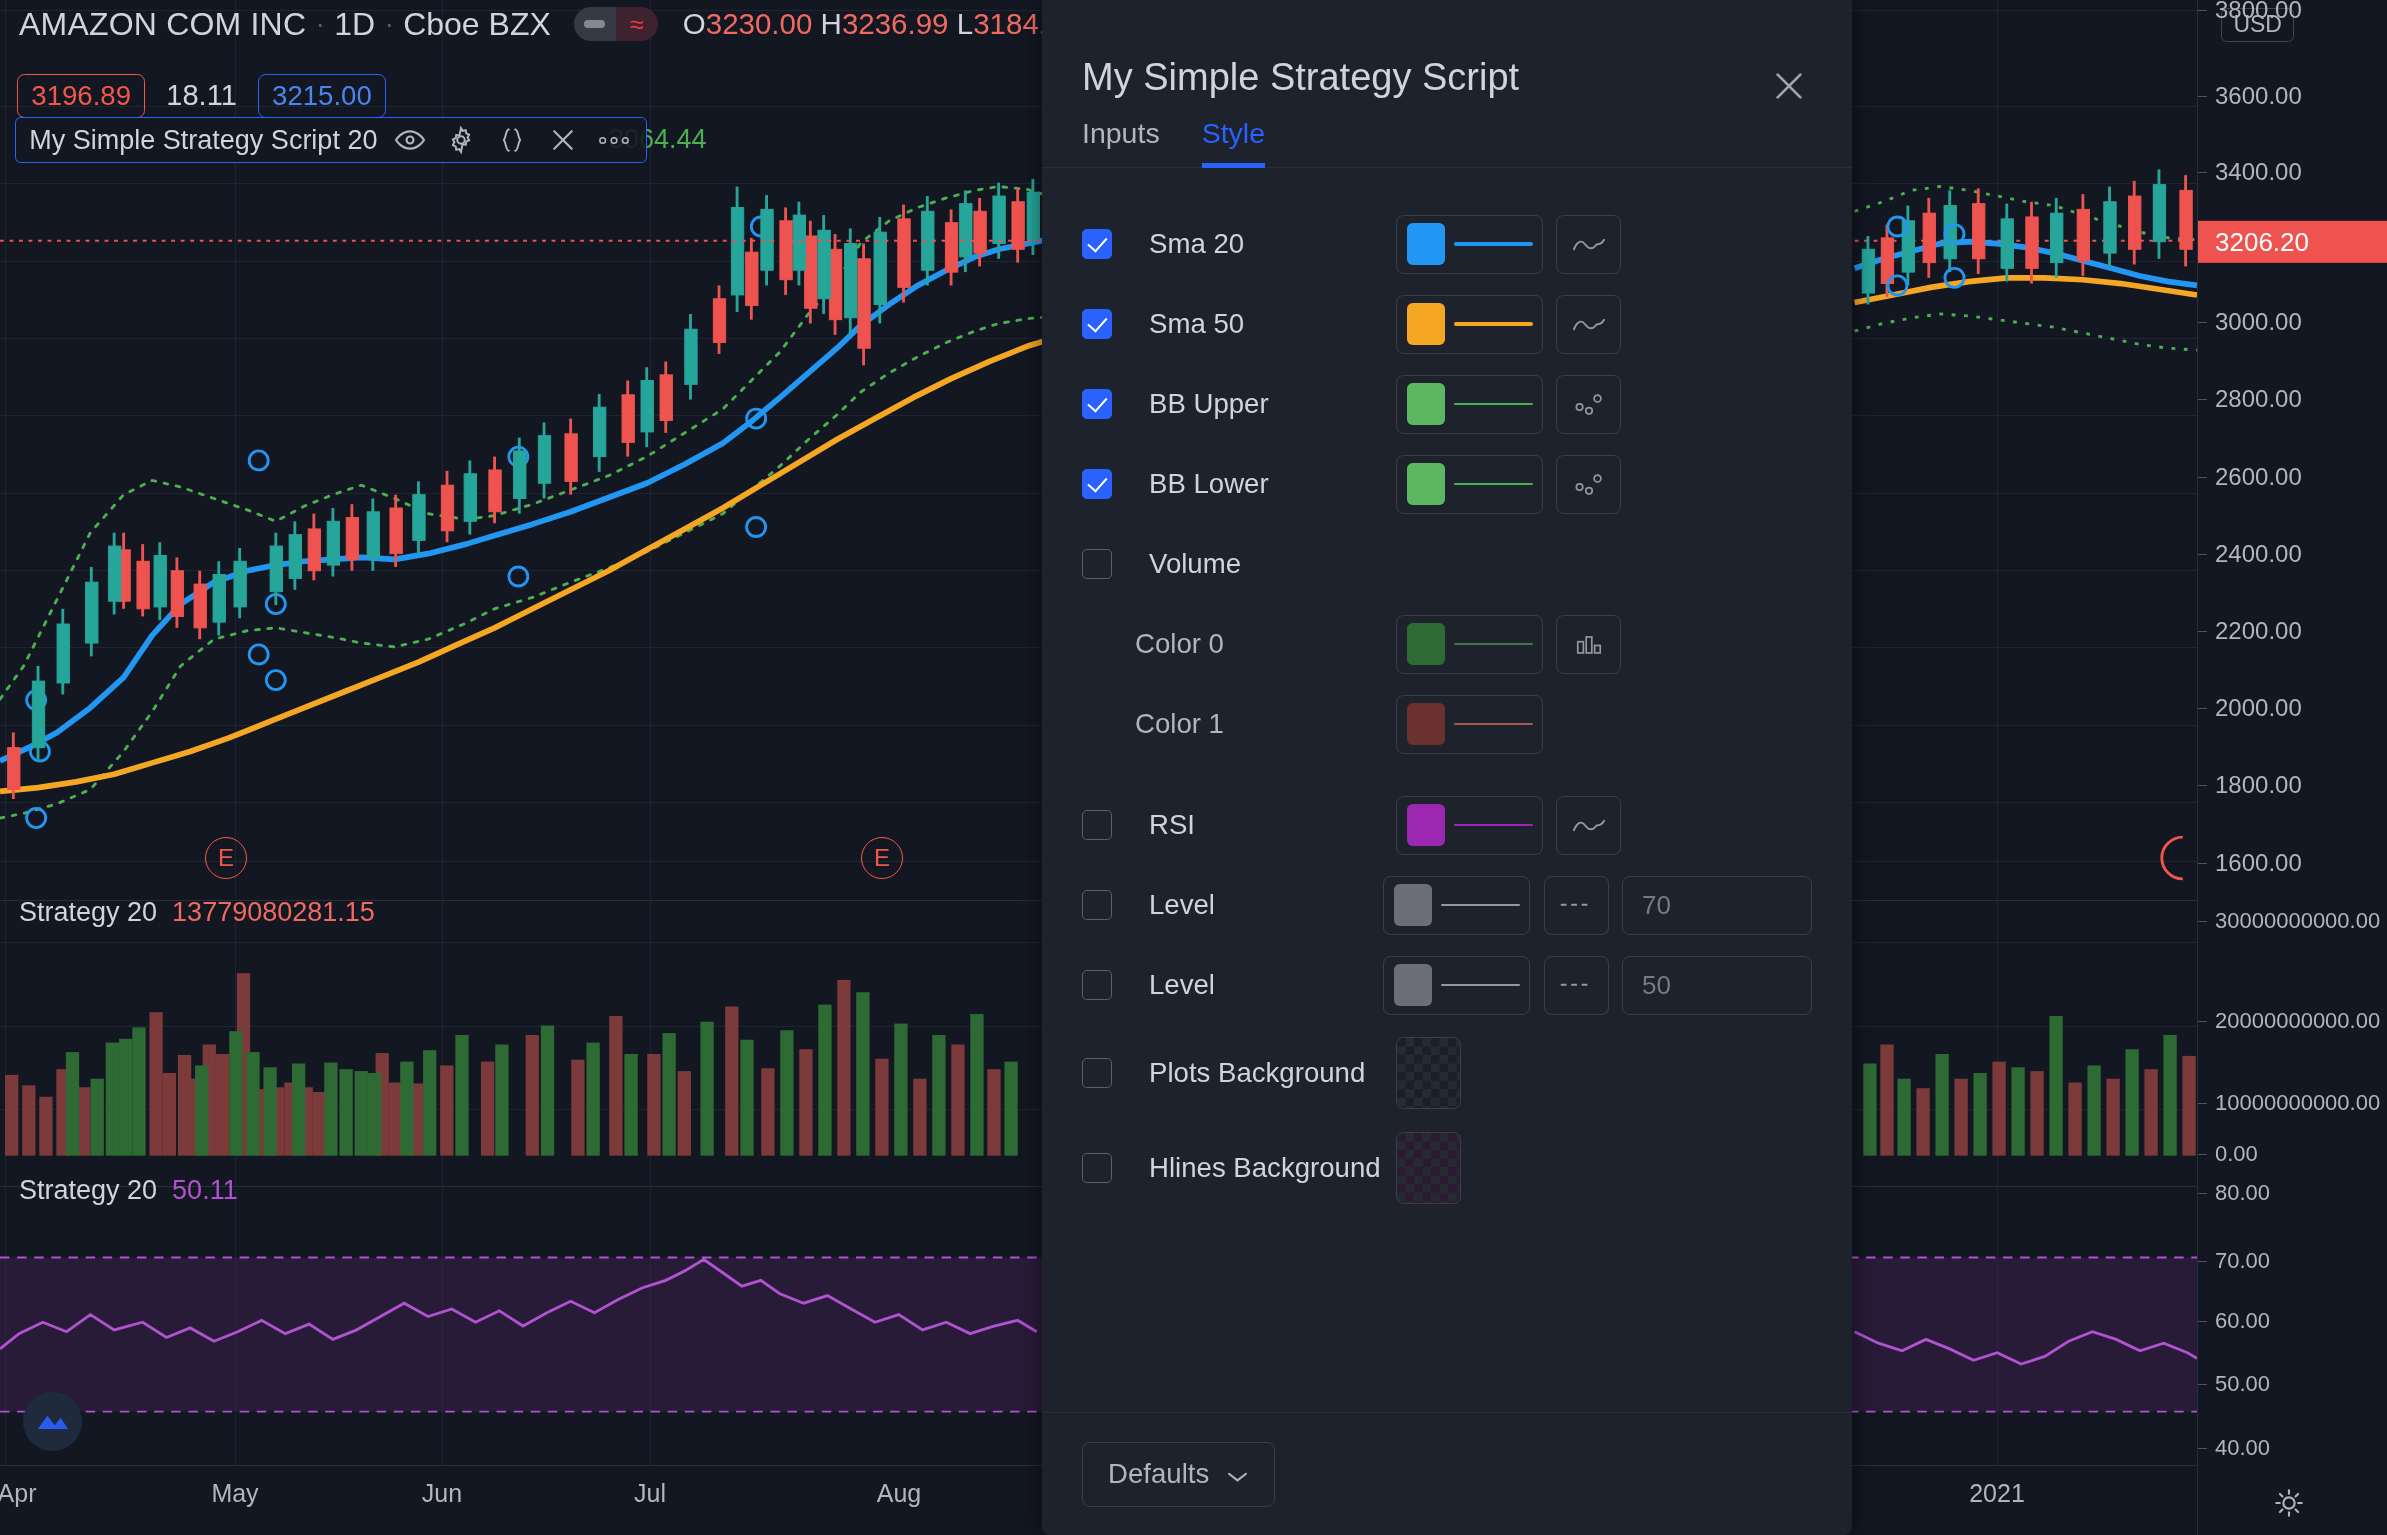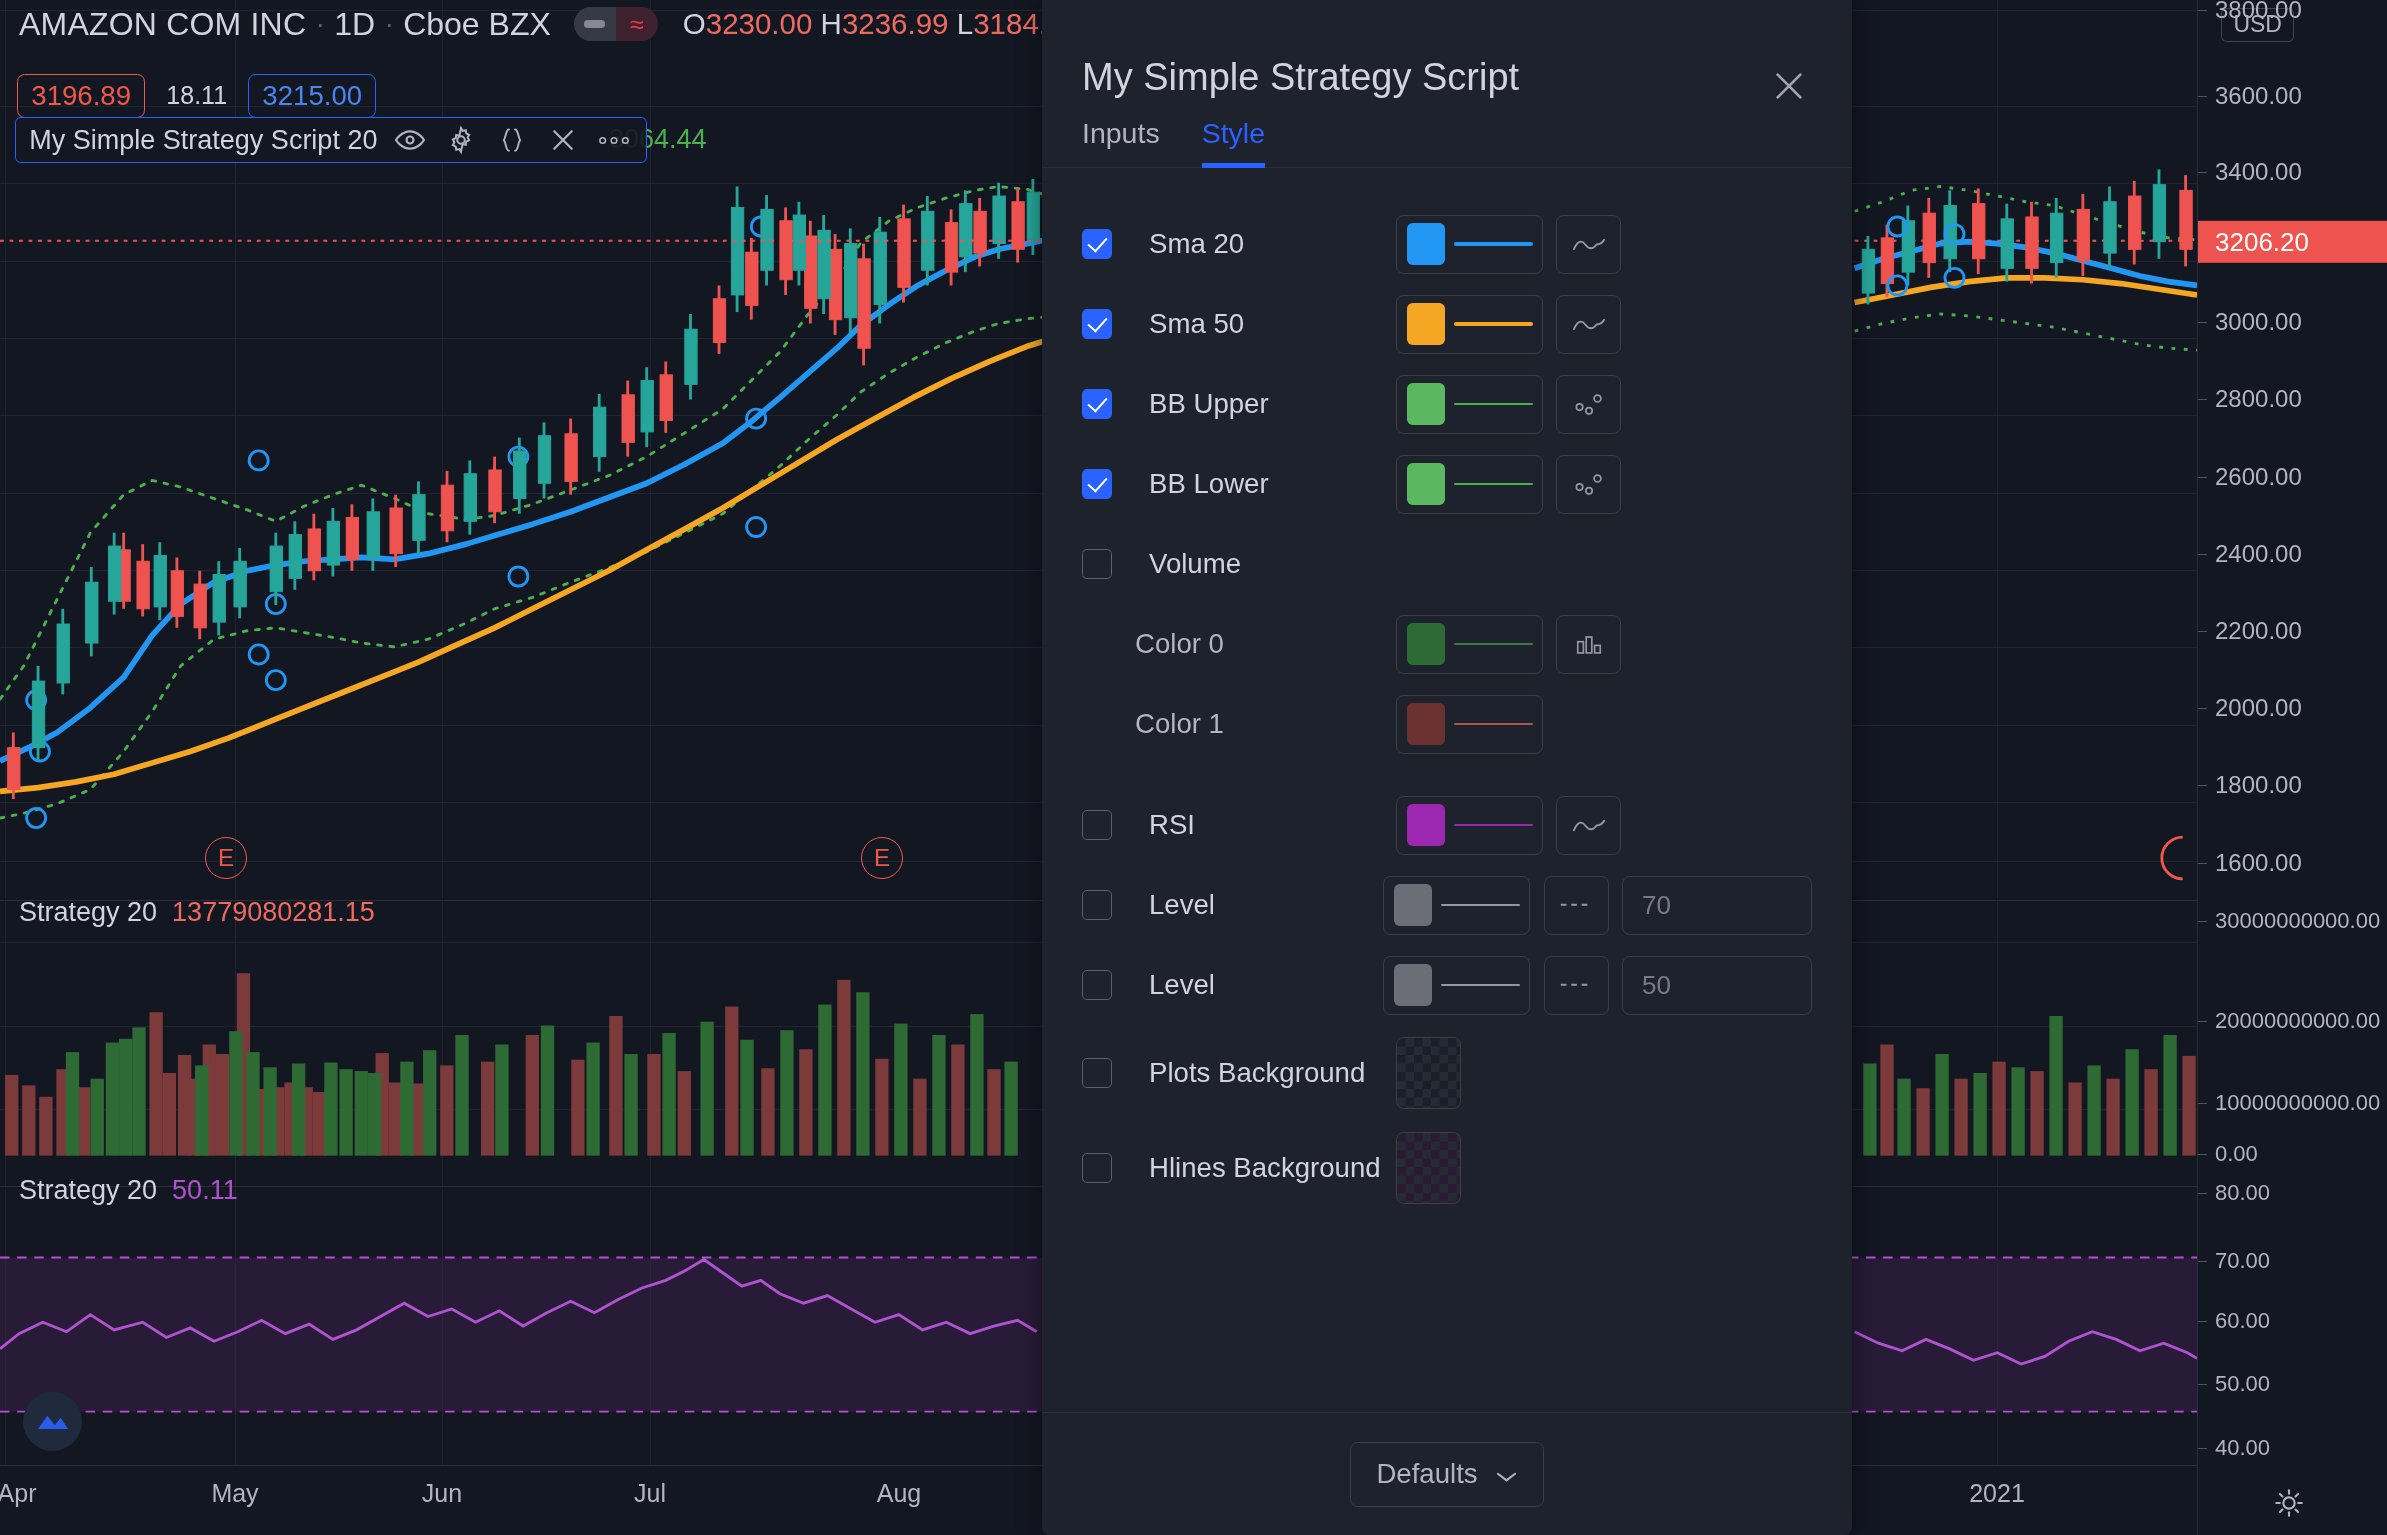--- a/index.html
+++ b/index.html
@@ -36,21 +36,21 @@
   .ct-bar { width: 21px; height: 7.6px; background: #868993; border-radius: 3.8px; }
   .ct-wave { color: #f23645; font-size: 25px; line-height: 1; }
   .ohlc { margin-left: 25px; font-size: 29.5px; color: #d1d4dc; }
   .ohlc .neg { color: #f06a60; }
 
   
   .badges-row { position: absolute; left: 17px; top: 74px; display: flex; align-items: center; gap: 0; z-index: 30; }
   .badge { border-radius: 7.6px; padding: 4.8px 13.3px; font-size: 27.6px; }
   .badge.red { border: 1.9px solid #f0584a; color: #f0584a; }
   .badge.blue { border: 1.9px solid #2962ff; color: #4a86f0; }
-  .badge-mid { color: #d1d4dc; font-size: 25px; padding: 0 21px; }
+  .badge-mid { color: #d1d4dc; font-size: 29px; padding: 0 21px; }
 
   
   .ind-legend { position: absolute; left: 15px; top: 117px; display: flex; align-items: center; height: 46px;
                 border: 1px solid #2962ff; border-radius: 5.7px; padding: 0 13.3px; gap: 15px; background: rgba(19,23,34,.9); z-index: 31; }
   .ind-title { color: #d1d4dc; font-size: 27px; }
   .ind-icon { width: 36px; height: 36px; display: flex; align-items: center; justify-content: center; color: #b2b5be; }
   .ind-value-green { position: absolute; left: 609px; top: 124px; color: #4caf50; font-size: 27px; z-index: 30; }
 
   
   .pane-legend { position: absolute; font-size: 27px; color: #d1d4dc; z-index: 25; white-space: nowrap;}
@@ -116,21 +116,21 @@
              background-image: linear-gradient(45deg, #262a35 25%, transparent 25%, transparent 75%, #262a35 75%),
                                linear-gradient(45deg, #262a35 25%, transparent 25%, transparent 75%, #262a35 75%);
              background-size: 17px 17px; background-position: 0 0, 8.6px 8.6px; }
   .pat-box.purple { background-color: #2a1b33; }
   .pat-box.dark { background-color: #1b2028; }
   .sw-checker { background-image: linear-gradient(45deg, rgba(255,255,255,.06) 25%, transparent 25%, transparent 75%, rgba(255,255,255,.06) 75%),
                                    linear-gradient(45deg, rgba(255,255,255,.06) 25%, transparent 25%, transparent 75%, rgba(255,255,255,.06) 75%);
                 background-size: 13.3px 13.3px; background-position: 0 0, 6.7px 6.7px; }
   .select-box { width: 188px; height: 63px; border: 1px solid #3c4043; border-radius: 7.6px; display: flex;
                 align-items: center; justify-content: space-between; padding: 0 19px; color: #d1d4dc; font-size: 27.6px; }
-  .dlg-foot { border-top: 1px solid #2a2e39; padding: 28.5px 40px; display: flex; align-items: center; justify-content: center; }
+  .dlg-foot { border-top: 1px solid #2a2e39; padding: 28.5px 40px; display: flex; align-items: center; justify-content: space-between; }
   .btn { height: 65px; border-radius: 7.6px; display: flex; align-items: center; justify-content: center; font-size: 27.6px; }
   .btn-defaults { border: 1px solid #3c4043; color: #b2b5be; padding: 0 25px; gap: 17px; }
   .btn-cancel { border: 1px solid #2962ff; color: #2962ff; width: 183px; }
   .btn-ok { background: #2962ff; color: #fff; width: 122px; }
   .foot-right { display: flex; gap: 23px; }
 </style>
 </head>
 <body>
 
 <div id="root">

